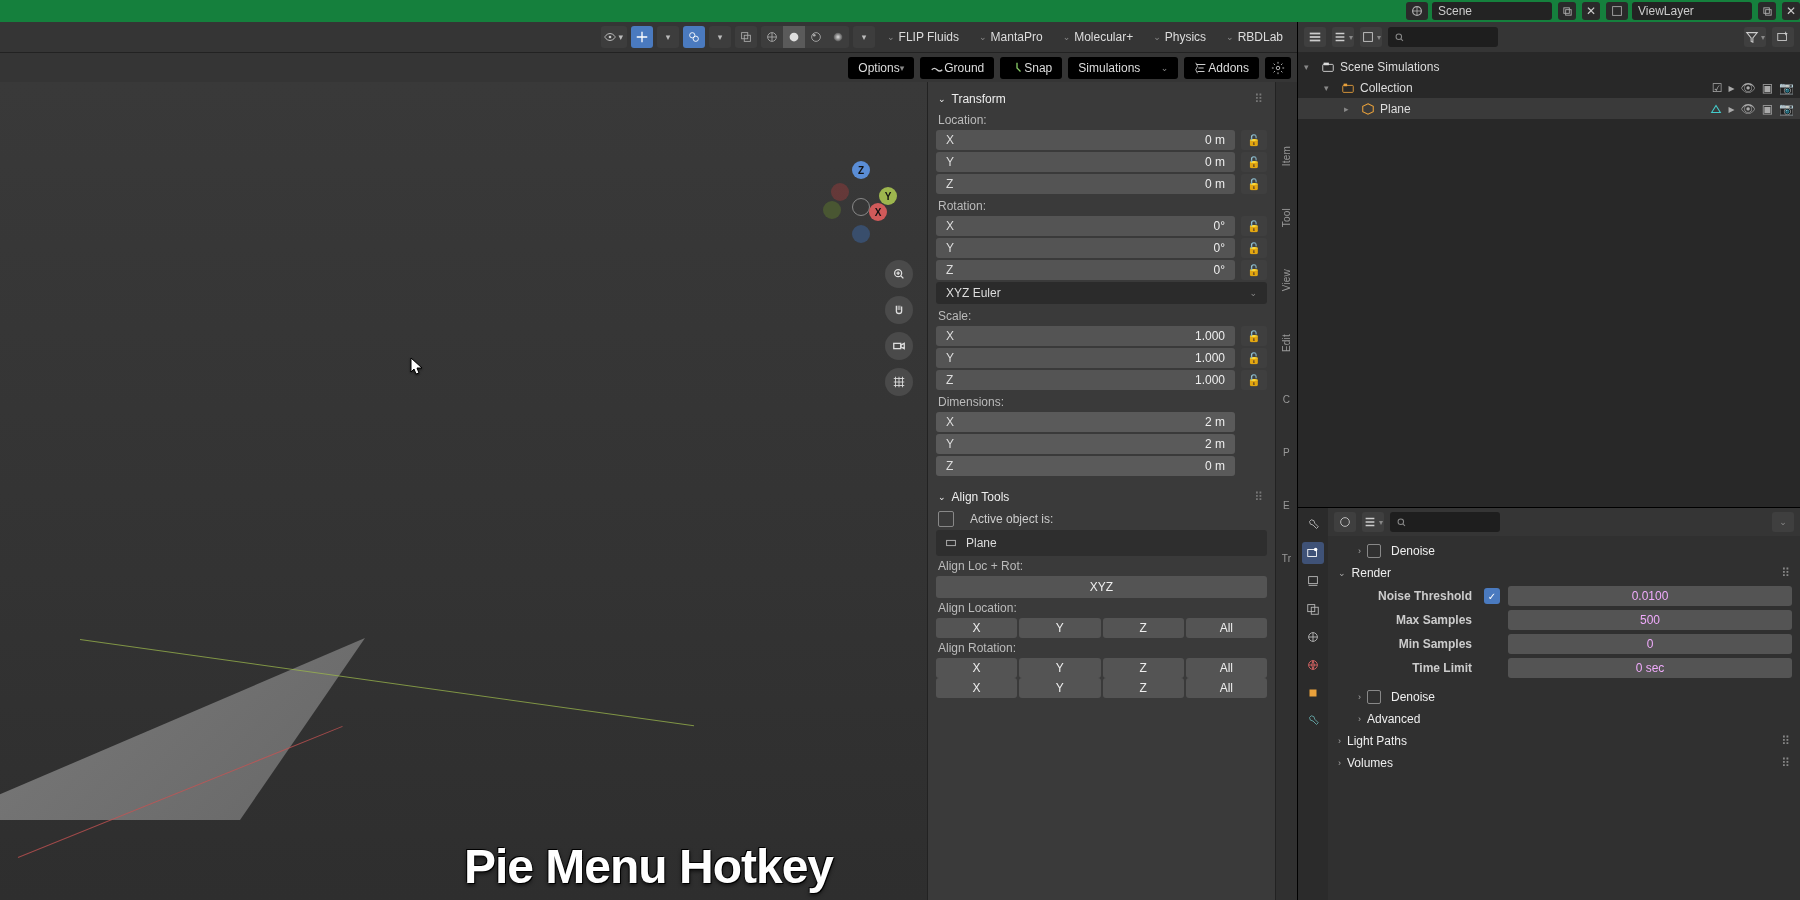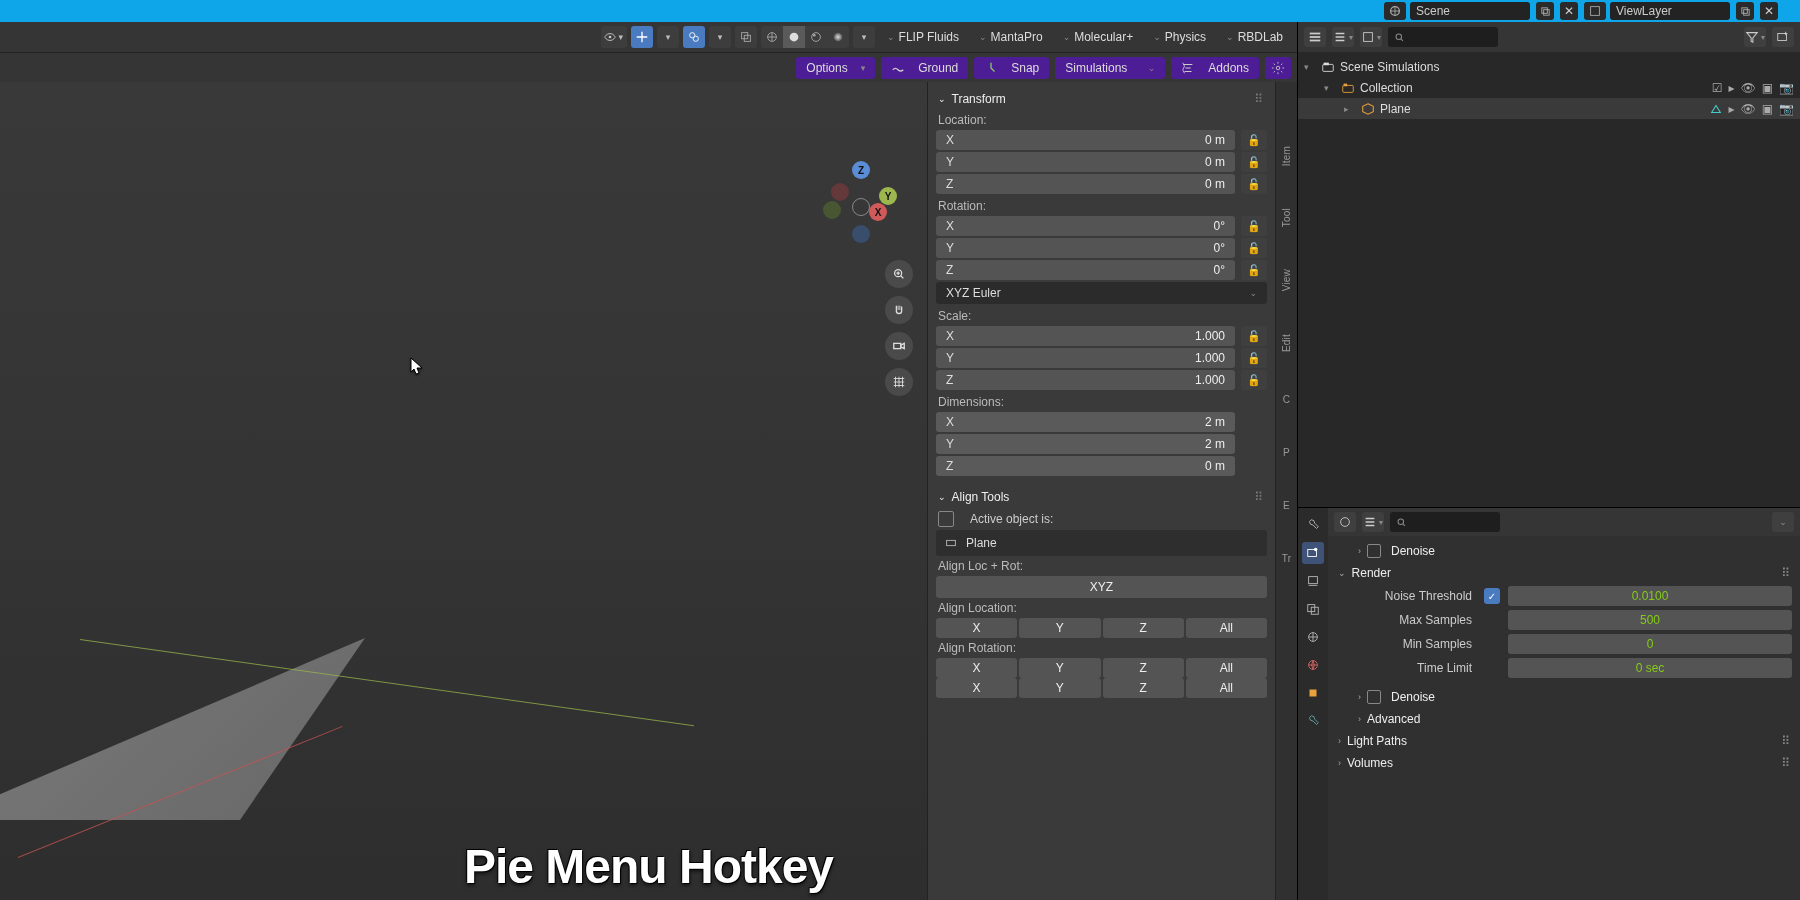--- a/index.html
+++ b/index.html
@@ -1,36 +1,36 @@
 <!DOCTYPE html>
 <html><head>
 <meta charset="utf-8">
 <style>
 * { margin: 0; padding: 0; box-sizing: border-box; font-family: -apple-system, BlinkMacSystemFont, "Segoe UI", sans-serif; font-size: 12px; }
 body { background: #1a1a1a; color: #ccc; overflow: hidden; width: 1800px; height: 900px; }
-.topbar { height: 22px; background: #0ea5e9; display: flex; align-items: center; padding: 0 22px; }
+.topbar { height: 22px; background: #15803d; display: flex; align-items: center; padding: 0 0; }
 .topbar-spacer { flex: 1; }
 .top-field-wrap { display: flex; align-items: center; gap: 4px; margin-left: 6px; }
 .top-icon { width: 22px; height: 18px; display: flex; align-items: center; justify-content: center; background: #2a2a2a; border-radius: 3px; }
 .top-input { background: #232323; border: none; color: #ccc; padding: 2px 6px; width: 120px; height: 18px; border-radius: 3px; }
 .top-close { width: 18px; height: 18px; display: flex; align-items:center; justify-content:center; background:#2a2a2a; border-radius:3px; margin-left:2px;}
 .main { display: flex; height: calc(100% - 22px); }
 .viewport-pane { flex: 1; display:flex; flex-direction:column; position:relative; border-right: 1px solid #000; min-width:0;}
 .viewport-header { height: 30px; background: #353535; display:flex; align-items:center; padding: 0 6px; gap: 4px; }
 .vh-icon-btn { height: 22px; min-width: 22px; display:flex; align-items:center; justify-content:center; background:#3d3d3d; border-radius:3px; padding:0 2px;}
 .vh-icon-btn.active { background:#4a7abf; }
 .vh-drop { color:#bbb; font-size:9px; padding:0 2px;}
 .vh-menu { display:flex; align-items:center; padding:0 8px; gap:4px; color:#ddd; cursor:pointer;}
 .vh-menu .chev { font-size:9px; color:#888;}
 .shading-group { display:flex; gap:0;}
 .shading-group .vh-icon-btn { border-radius:0; margin:0;}
 .shading-group .vh-icon-btn:first-child{border-radius:3px 0 0 3px;}
 .shading-group .vh-icon-btn:last-child{border-radius:0 3px 3px 0;}
 .viewport-subheader { height: 30px; background: #353535; display:flex; align-items:center; padding: 0 6px; gap:6px; justify-content:flex-end; border-top:1px solid #222;}
-.sub-btn { height:22px; display:flex; align-items:center; gap:13px; background:#4c1d95; border-radius:3px; padding:0 10px; color:#ddd;}
+.sub-btn { height:22px; display:flex; align-items:center; gap:0; background:#000000; border-radius:3px; padding:0 10px; color:#ddd;}
 .viewport-body { flex:1; position:relative; background: #393939; overflow:hidden;}
 .viewport-3d { position:absolute; left:0; top:0; right:370px; bottom:0; background: linear-gradient(180deg,#393939 0%, #333 60%, #2e2e2e 100%);}
 .plane-shape { position:absolute; left:-60px; bottom:80px; width:500px; height:280px; background: linear-gradient(135deg,#8c8c8c,#6e6e6e); clip-path: polygon(0% 100%, 85% 35%, 60% 100%); opacity:.85;}
 .axis-line { position:absolute; height:1px; transform-origin:left center;}
 .axis-y { left:80px; bottom:260px; width:620px; background: rgba(155, 183, 76, 0.75); transform: rotate(8deg);}
 .axis-x { left:18px; bottom:42px; width:350px; background: rgba(199, 83, 83, 0.75); transform: rotate(-22deg);}
 .gizmo { position:absolute; right:396px; top:85px; width:80px; height:80px;}
 .gizmo .center{position:absolute;left:31px;top:31px;width:18px;height:18px;border:1px solid #888;border-radius:50%;background:transparent;}
 .gizmo .ball{position:absolute;width:18px;height:18px;border-radius:50%;display:flex;align-items:center;justify-content:center;font-size:10px;color:#111;font-weight:600;}
 .gizmo .z{background:#5a8dd6;left:31px;top:-6px;}
@@ -82,23 +82,23 @@
 .props-head{height:28px;background:#353535;display:flex;align-items:center;padding:0 6px;gap:6px;}
 .props-tabs{width:30px;background:#2b2b2b;display:flex;flex-direction:column;align-items:center;gap:6px;padding:6px 0;}
 .pt{width:22px;height:22px;display:flex;align-items:center;justify-content:center;border-radius:3px;color:#bbb;}
 .pt.active{background:#3f5277;color:#fff;}
 .props-body{flex:1;display:flex;flex-direction:column;min-width:0;}
 .props-scroll{flex:1;overflow:hidden;padding:4px 8px;}
 .pr-sec{display:flex;align-items:center;gap:6px;padding:4px 2px;color:#eee;}
 .pr-sec .chev{font-size:9px;color:#aaa;}
 .pr-sec .opt{margin-left:auto;color:#888;}
 .pr-row{display:flex;align-items:center;gap:8px;padding:2px 0;}
-.pr-lbl{flex:0 0 140px;text-align:right;color:#ccc;padding-right:4px;}
+.pr-lbl{flex:0 0 140px;text-align:right;color:#ccc;padding-right:4px;font-weight:bold;}
 .pr-chk{width:16px;height:16px;border-radius:3px;background:#4a7abf;display:flex;align-items:center;justify-content:center;color:#fff;font-size:10px;}
-.pr-val{flex:1;height:20px;background:#545454;border-radius:3px;display:flex;align-items:center;justify-content:center;color:#84cc16;}
+.pr-val{flex:1;height:20px;background:#545454;border-radius:3px;display:flex;align-items:center;justify-content:center;color:#f0abfc;}
 .overlay-text{position:absolute;left:50%;bottom:6px;transform:translateX(-50%);font-size:48px;font-weight:800;color:#fff;text-shadow:0 2px 4px rgba(0,0,0,.8),1px 1px 0 #000,-1px -1px 0 #000;white-space:nowrap;letter-spacing:-1px;}
 .cursor{position:absolute;left:410px;top:275px;width:14px;height:20px;pointer-events:none;}
 .cursor svg{filter:drop-shadow(0 1px 1px rgba(0,0,0,.6));}
 </style>
 </head>
 <body>
 
 <div class="topbar">
   <div class="topbar-spacer"></div>
   <div class="top-field-wrap">

